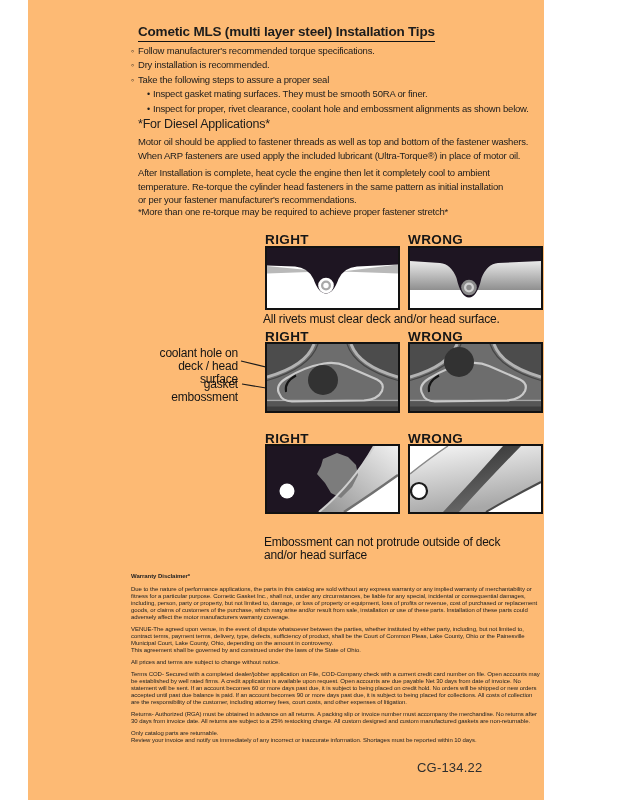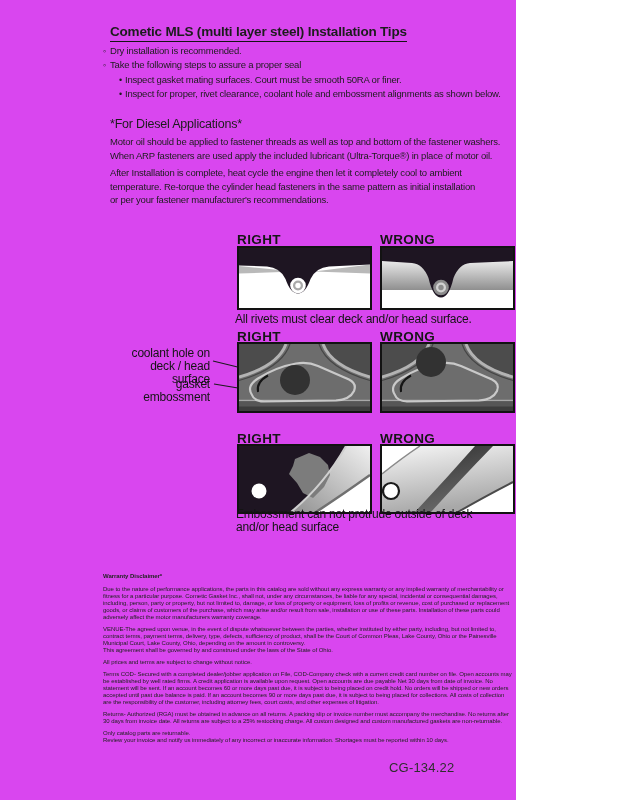--- a/index.html
+++ b/index.html
@@ -1,18 +1,18 @@
 <!DOCTYPE html>
 <html style="--ink: #1c1c1c; --diagram-black: #1e1522; --band-gray: #b9b9b9; --bg2: #6d6d6d; --emboss-line: #c9c9c9; --hole: #323232;"><head>
 <meta charset="utf-8">
 <style>
   html,body{margin:0;padding:0;background:#ffffff;}
   #page{
-    position:relative;width:516px;height:800px;background:#d946ef;overflow:hidden;
-    font-family:"Liberation Sans",sans-serif;color:var(--ink,#1c1c1c);
+    position:relative;width:516px;height:800px;background:#fdba74;overflow:hidden;
+    font-family:"Liberation Sans",sans-serif;color:var(--ink,#1c1c1c);margin-left:28px;
   }
   .ml{white-space:pre-line;}
   .title{
     position:absolute;left:110px;top:24px;font-size:13.5px;font-weight:bold;
     letter-spacing:-0.2px;border-bottom:1.6px solid #141414;padding-bottom:2px;
   }
   .tips{position:absolute;left:103px;top:44px;font-size:9.5px;letter-spacing:-0.2px;line-height:13.4px;}
   .tip::before{content:"◦";margin-right:4px;font-size:9px;}
   .tip.sub{padding-left:16px;}
   .tip.sub::before{content:"•";margin-right:3px;}
@@ -30,32 +30,34 @@
   .footer{position:absolute;left:389px;top:760px;font-size:13px;letter-spacing:0.2px;color:#2e2e2e;}
 </style>
 </head>
 <body>
 
 <div id="page">
 
   <div class="title">Cometic MLS (multi layer steel) Installation Tips</div>
 
   <div class="tips">
+    <div class="tip">Follow manufacturer's recommended torque specifications.</div>
     <div class="tip">Dry installation is recommended.</div>
     <div class="tip">Take the following steps to assure a proper seal</div>
-    <div class="tip sub">Inspect gasket mating surfaces.  Court must be smooth 50RA or finer.</div>
+    <div class="tip sub">Inspect gasket mating surfaces.  They must be smooth 50RA or finer.</div>
     <div class="tip sub">Inspect for proper, rivet clearance, coolant hole and embossment alignments as shown below.</div>
   </div>
 
   <div class="h2">*For Diesel Applications*</div>
   <div class="para ml" style="top:135px">Motor oil should be applied to fastener threads as well as top and bottom of the fastener washers.
 When ARP fasteners are used apply the included lubricant (Ultra-Torque®) in place of motor oil.</div>
   <div class="para ml" style="top:166px">After Installation is complete, heat cycle the engine then let it completely cool to ambient
 temperature. Re-torque the cylinder head fasteners in the same pattern as initial installation
 or per your fastener manufacturer's recommendations.</div>
+  <div class="para" style="top:205px">*More than one re-torque may be required to achieve proper fastener stretch*</div>
 
   <div class="dlabel" style="left:237px;top:232px">RIGHT</div>
   <div class="dlabel" style="left:380px;top:232px">WRONG</div>
 
   <div class="dbox" style="left:237px;top:246px;height:64px">
     <svg width="131" height="60" viewBox="0 0 131 60">
       <rect width="131" height="60" fill="#ffffff"></rect>
       <polygon points="0,18 56,23.5 0,25.5" fill="var(--band-gray,#b9b9b9)"></polygon>
       <polygon points="131,16.5 75,23.5 131,25.5" fill="var(--band-gray,#b9b9b9)"></polygon>
       <path d="M0,0 H131 V16.5 L90,18.5 Q77,19.5 71.5,31 Q66.5,45.5 59,45.5 Q51.5,45.5 46.5,31 Q41,19.5 28,18.5 L0,17.5 Z" fill="var(--diagram-black,#1e1522)"></path>
@@ -169,21 +171,21 @@
         </linearGradient>
       </defs>
       <rect width="131" height="66" fill="#ffffff"></rect>
       <path d="M38,0 H131 V36 Q100,52 76,66 H0 V28 Q20,12 38,0 Z" fill="url(#g3w)"></path>
       <path d="M131,36 Q100,52 76,66" stroke="#4a4a4a" stroke-width="2" fill="none"></path>
       <path d="M38,0 Q20,12 0,28" stroke="#8a8a8a" stroke-width="1.5" fill="none"></path>
       <path d="M93,0 L111,0 Q76,36 49,66 L33,66 Q63,34 93,0 Z" fill="url(#g3wd)"></path>
       <circle cx="9" cy="45" r="8" fill="#ffffff" stroke="#1b1b1b" stroke-width="2.2"></circle>
     </svg>
   </div>
-  <div class="caption ml" style="left:236px;top:508px">Embossment can not protrude outside of deck
+  <div class="caption ml" style="left:236px;top:536px">Embossment can not protrude outside of deck
 and/or head surface</div>
 
   <div class="legal">
     <div class="legal-h">Warranty Disclaimer*</div>
     <div class="legal-p ml">Due to the nature of performance applications, the parts in this catalog are sold without any express warranty or any implied warranty of merchantability or
 fitness for a particular purpose.  Cometic Gasket Inc., shall not, under any circumstances, be liable for any special, incidental or consequential damages,
 including, person, party or property, but not limited to, damage, or loss of property or equipment, loss of profits or revenue, cost of purchased or replacement
 goods, or claims of customers of the purchase, which may arise and/or result from sale, installation or use of these parts.  Installation of these parts could
 adversely affect the motor manufacturers warranty coverage.</div>
     <div class="legal-p ml">VENUE-The agreed upon venue, in the event of dispute whatsoever between the parties, whether instituted by either party, including, but not limited to,

